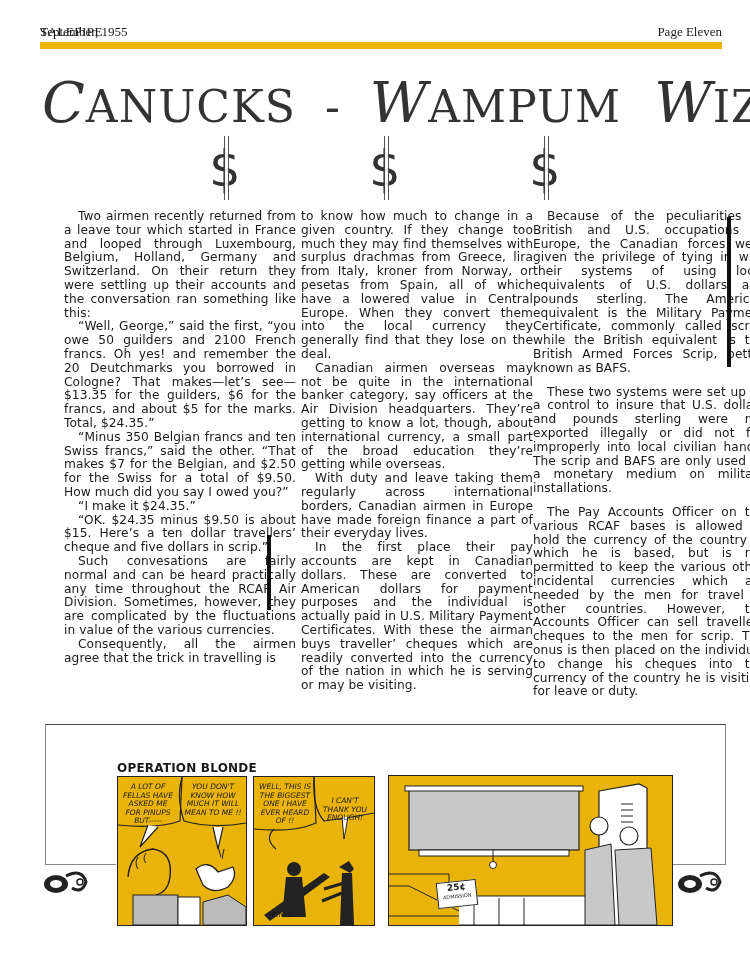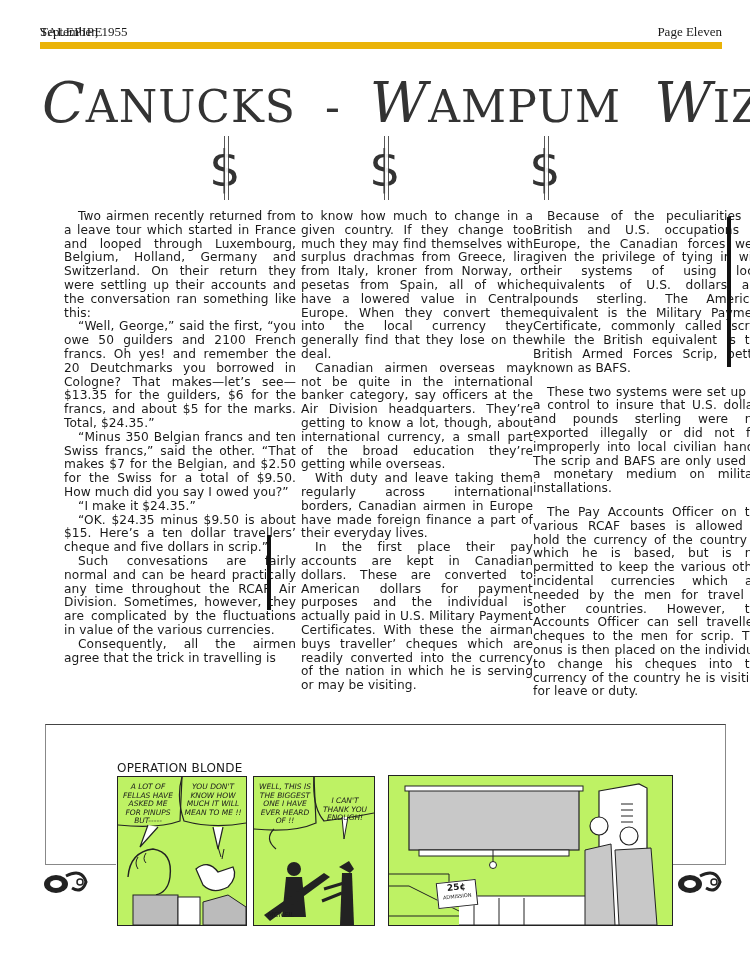--- a/index.html
+++ b/index.html
@@ -16,22 +16,22 @@
   .col{position:absolute;top:210px;width:232px;font-size:12.2px;line-height:13.8px;text-align:justify;letter-spacing:0.1px;margin-left:28px;}
   .col p{margin:0;text-indent:14px;}
   .col p.gap{margin-top:10px;}
   .c1{left:36px;}
   .c2{left:273px;}
   .c3{left:505px;}
   .vbar{position:absolute;width:4px;background:#111;}
   .comic-frame{position:absolute;left:45px;top:724px;width:679px;height:140px;border-top:1px solid #444;border-left:1px solid #888;border-right:1px solid #888;}
   .comic-frame .bl{position:absolute;left:0;bottom:0;width:70px;border-bottom:1px solid #888;}
   .comic-frame .br{position:absolute;right:0;bottom:0;width:100px;border-bottom:1px solid #888;}
-  .strip-title{position:absolute;left:117px;top:761px;font-family:"DejaVu Sans",sans-serif;font-weight:normal;font-size:12px;letter-spacing:0.2px;}
-  .panel{position:absolute;top:776px;height:148px;border:1.5px solid #222;background:#bef264;overflow:hidden;}
+  .strip-title{position:absolute;left:117px;top:761px;font-family:"DejaVu Sans",sans-serif;font-weight:bold;font-size:12px;letter-spacing:0.2px;}
+  .panel{position:absolute;top:776px;height:148px;border:1.5px solid #222;background:#eab308;overflow:hidden;}
   .p1{left:117px;width:128px;}
   .p2{left:253px;width:90px;}
   .p3{left:388px;width:283px;top:775px;height:149px;}
   .bubble{position:absolute;font-family:"DejaVu Sans",sans-serif;font-size:7.5px;line-height:8.5px;text-align:center;text-transform:uppercase;font-style:italic;}
   .ornament{position:absolute;font-size:26px;color:#222;line-height:26px;}
   svg{display:block;}
 </style>
 </head>
 <body>
 

